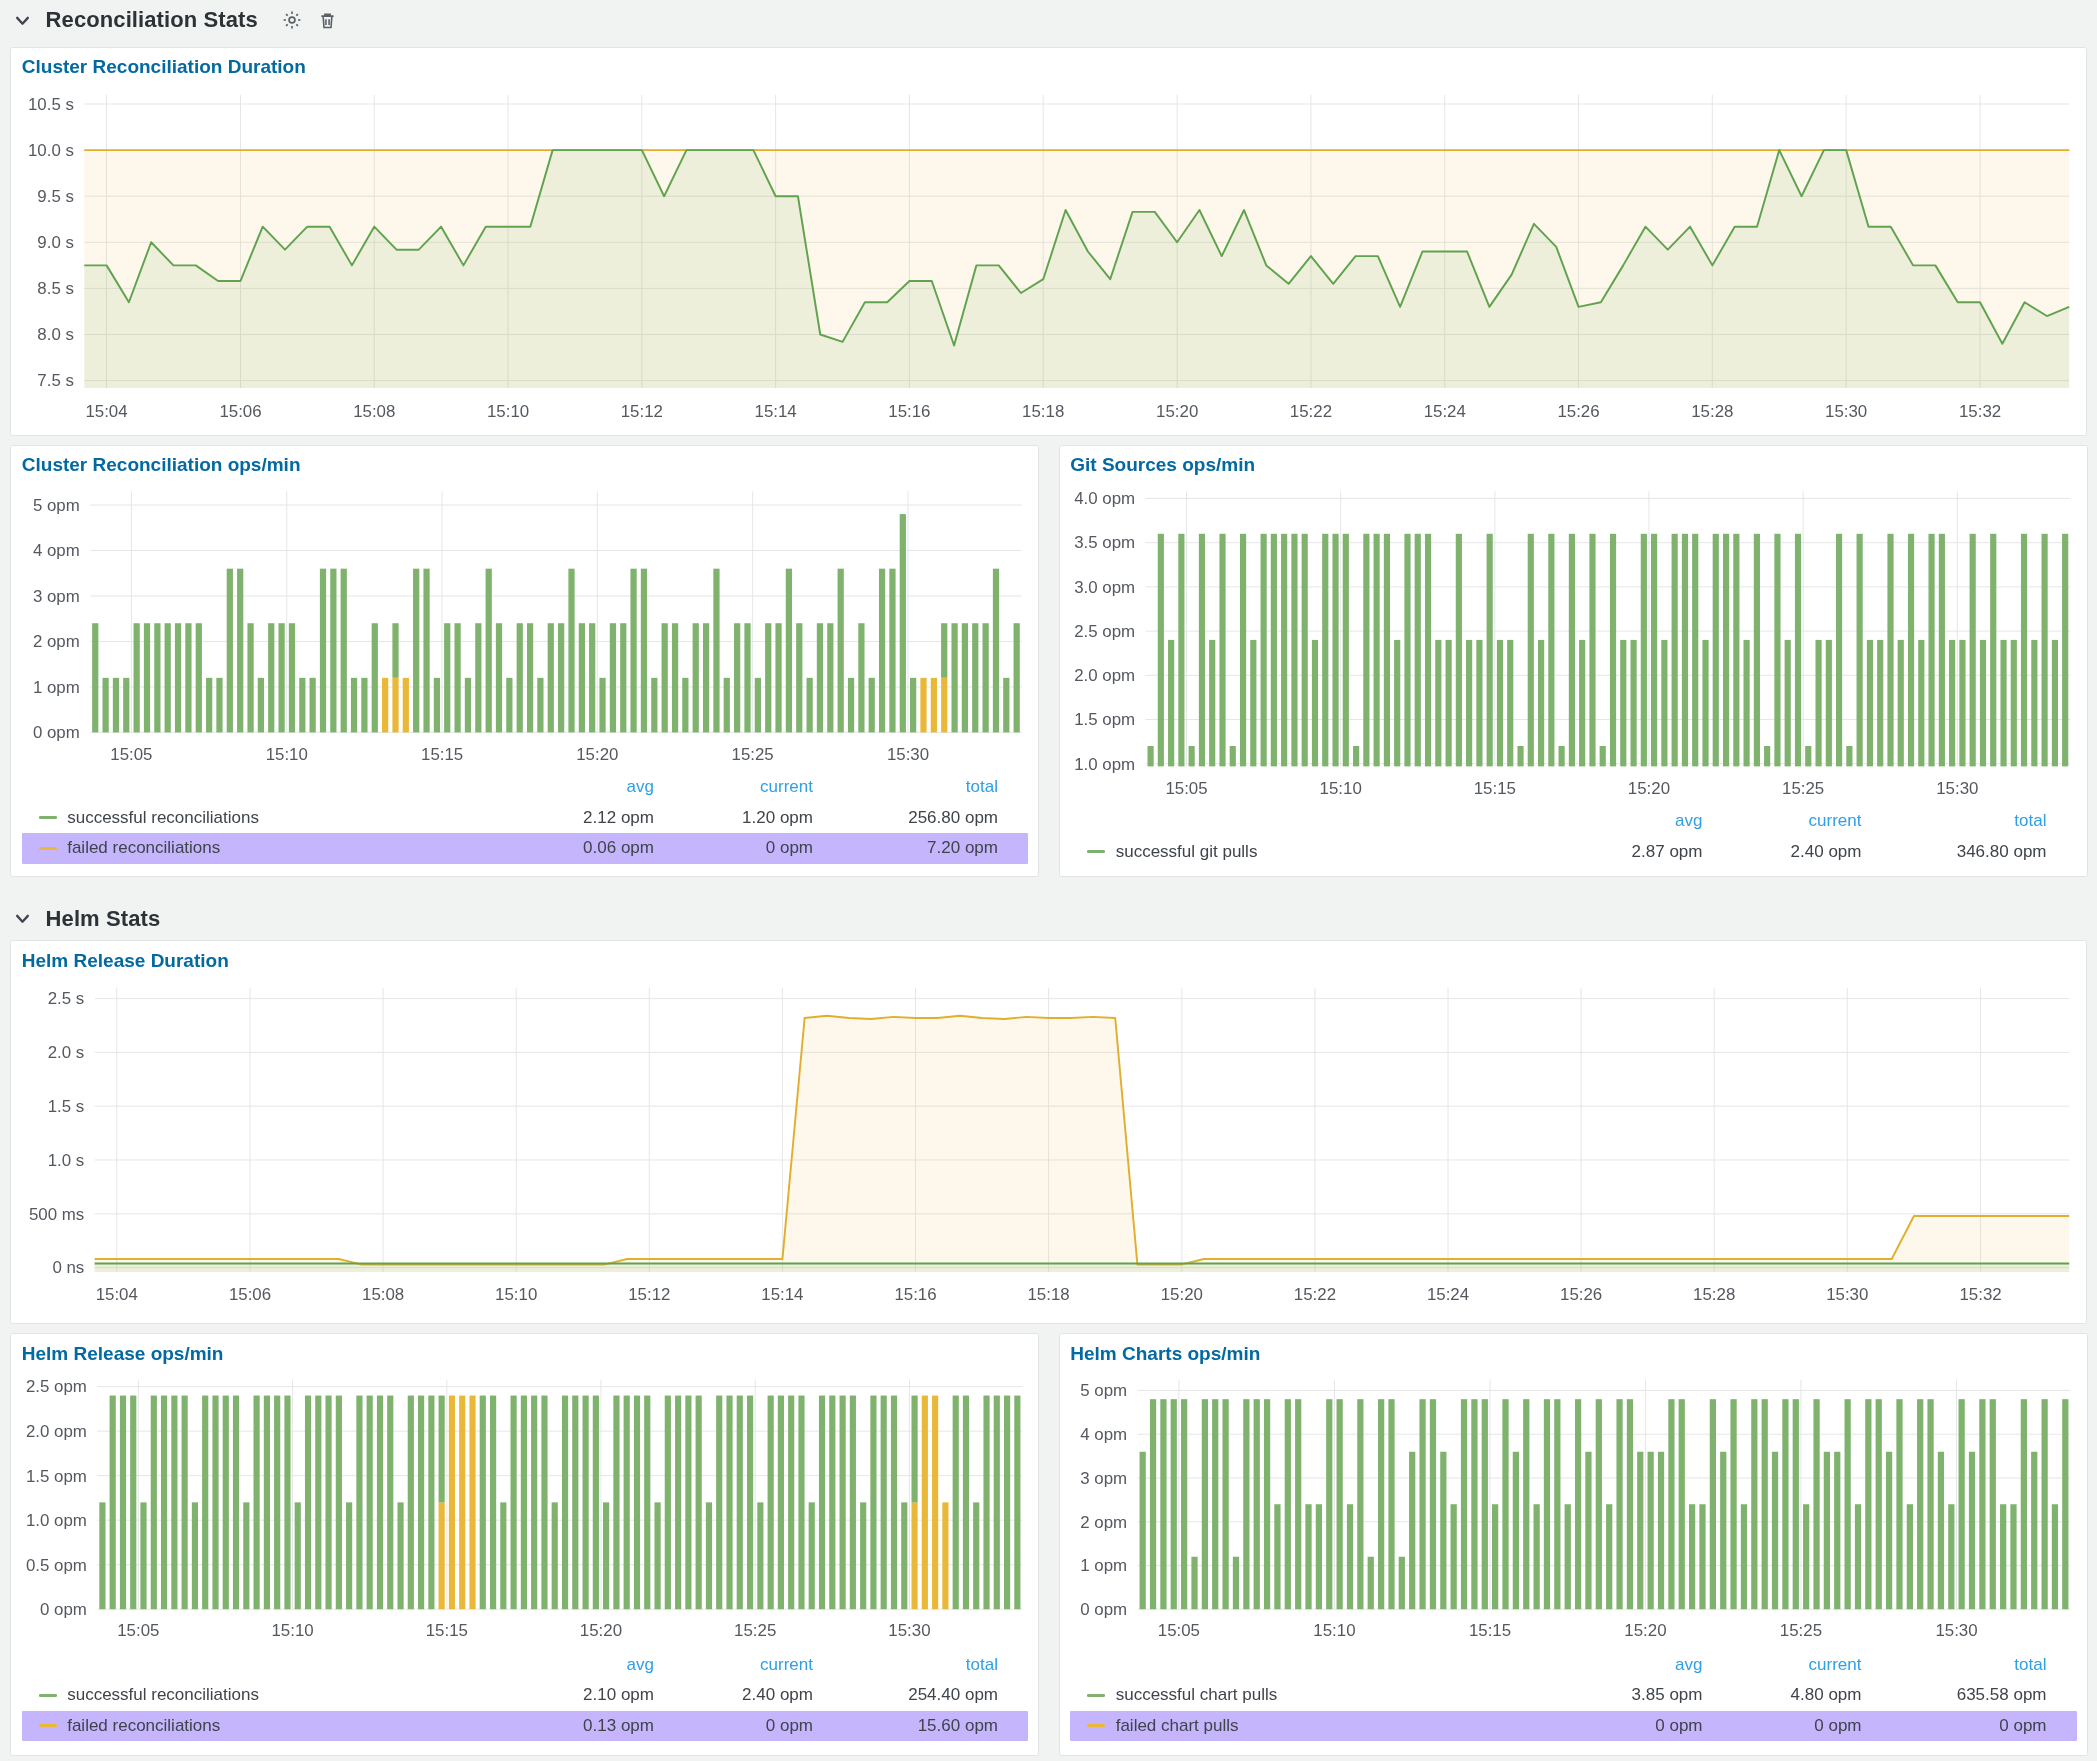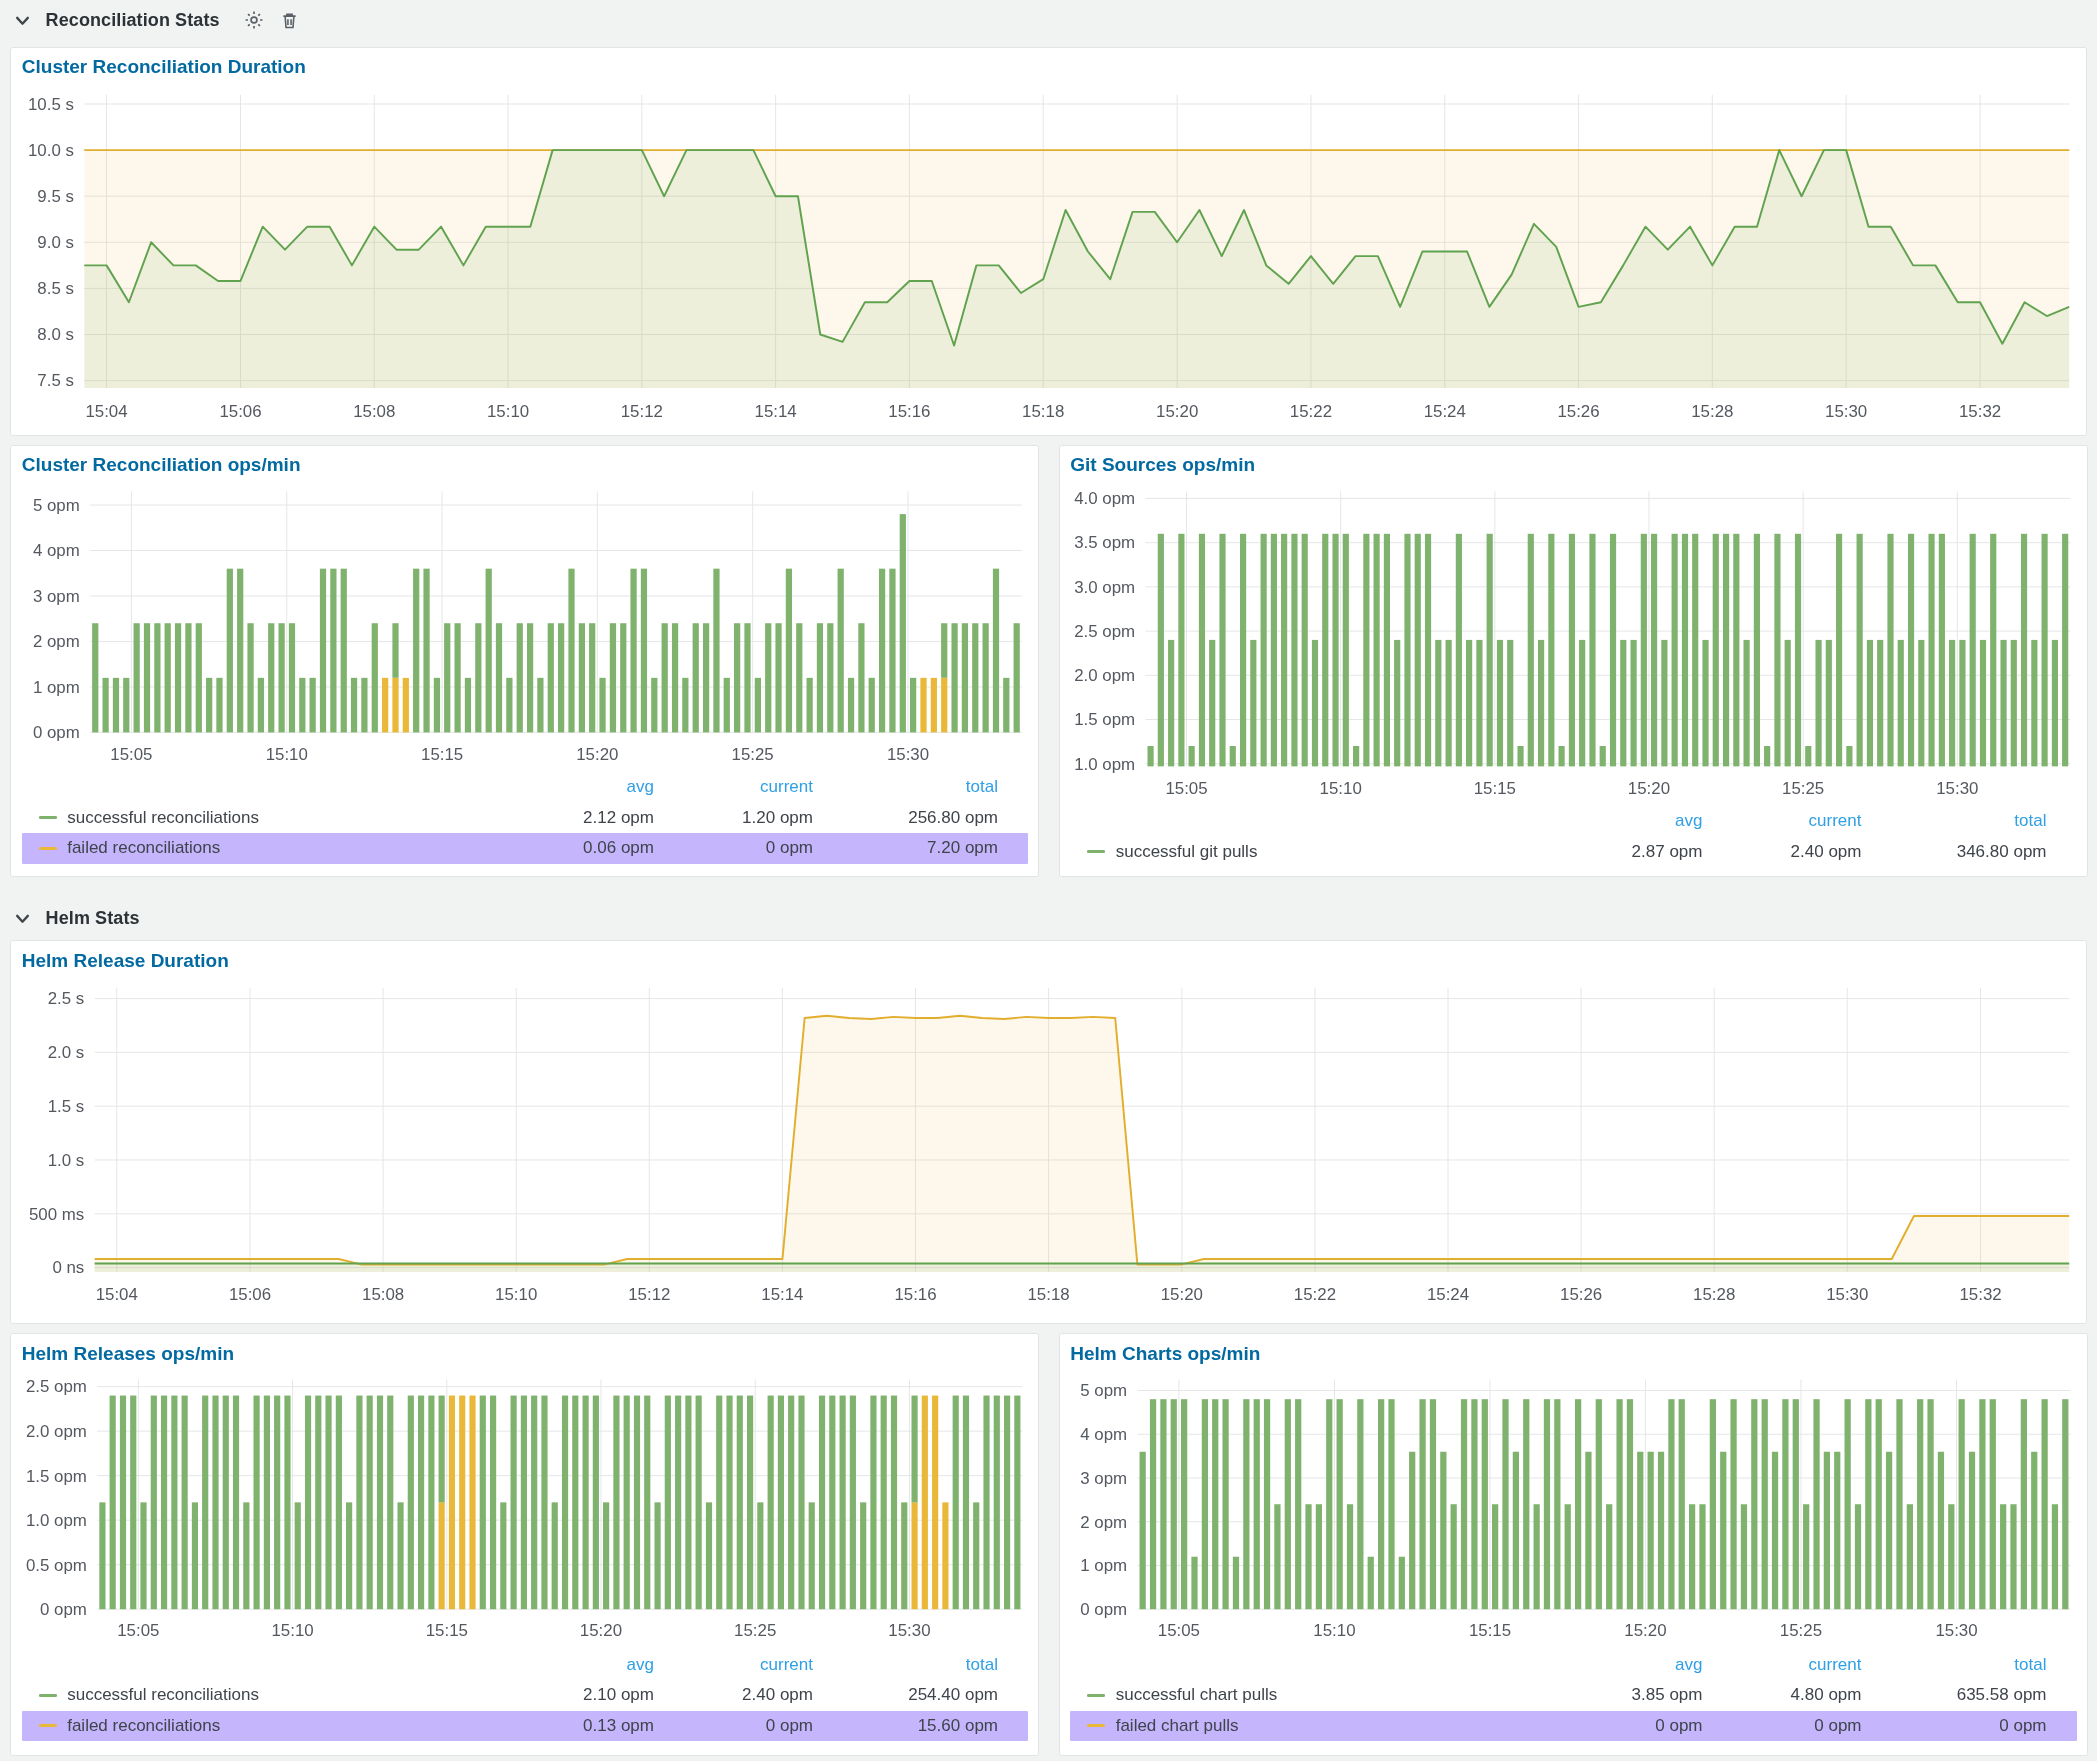--- a/index.html
+++ b/index.html
@@ -1,21 +1,21 @@
 <!DOCTYPE html>
 <html style="font-size:10.4px"><head>
 <meta charset="utf-8">
 <style>
   * { margin:0; padding:0; box-sizing:border-box; }
   html,body { width:2097px; background:#f1f2f2; font-family:"Liberation Sans", sans-serif; }
   .page { width:2097px; height:1761px; padding:0 10.4px; overflow:hidden; }
 
   .section-bar { height:40px; display:flex; align-items:center; gap:14.3px; padding-left:3.9px; cursor:pointer; }
   .section-bar.second { margin-top:27px; height:30px; }
-  .section-title { font-size:18px; font-weight:bold; color:#2c3235; letter-spacing:0.1px; }
+  .section-title { font-size:22px; font-weight:bold; color:#2c3235; letter-spacing:0.1px; }
   .sec-icon { display:flex; align-items:center; color:#5a6066; }
   .sec-icon svg { display:block; }
 
   .panel { background:#ffffff; border:0.6px solid #e2e3e4; border-radius:2.6px; padding:6.5px 10.4px 7.8px 10.4px; display:flex; flex-direction:column; }
   .panel.full { width:2077px; }
   .panel.half { width:1029px; }
   .row2 { display:flex; gap:19.5px; margin-top:9px; }
   .p1 { height:389px; margin-top:6.5px; }
   .row-a { height:432px; }
   .p4 { height:384px; margin-top:6.5px; }
@@ -460,21 +460,21 @@
         <text class="axis" x="3019.3244" y="500" text-anchor="middle">15:32</text>
         <polygon points="112.0,436.1 146.2,436.1 180.4,436.1 214.6,436.1 248.8,436.1 283.0,436.1 317.2,436.1 351.4,436.1 385.6,436.1 419.8,436.1 454.0,436.1 488.2,436.1 522.4,444.4 556.6,444.4 590.8,444.4 625.0,444.4 659.2,444.4 693.4,444.4 727.6,444.4 761.8,444.4 796.0,444.4 830.2,444.4 864.4,444.4 898.7,444.4 932.9,436.1 967.1,436.1 1001.3,436.1 1035.5,436.1 1069.7,436.1 1103.9,436.1 1138.1,436.1 1172.3,436.1 1206.5,64.5 1240.7,61.1 1274.9,64.5 1309.1,66.1 1343.3,62.8 1377.5,64.5 1411.7,64.5 1445.9,61.1 1480.1,64.5 1514.3,66.1 1548.5,62.8 1582.7,64.5 1616.9,64.5 1651.1,62.8 1685.3,64.5 1719.5,444.4 1753.7,444.4 1787.9,444.4 1822.1,436.1 1856.3,436.1 1890.5,436.1 1924.7,436.1 1958.9,436.1 1993.1,436.1 2027.3,436.1 2061.5,436.1 2095.7,436.1 2129.9,436.1 2164.1,436.1 2198.3,436.1 2232.5,436.1 2266.7,436.1 2300.9,436.1 2335.1,436.1 2369.3,436.1 2403.6,436.1 2437.8,436.1 2472.0,436.1 2506.2,436.1 2540.4,436.1 2574.6,436.1 2608.8,436.1 2643.0,436.1 2677.2,436.1 2711.4,436.1 2745.6,436.1 2779.8,436.1 2814.0,436.1 2848.2,436.1 2882.4,436.1 2916.6,369.7 2950.8,369.7 2985.0,369.7 3019.2,369.7 3053.4,369.7 3087.6,369.7 3121.8,369.7 3156.0,369.7 3156,456 112,456" fill="rgba(234,184,57,0.10)"></polygon>
         <polygon points="112.0,443.1 146.2,443.1 180.4,443.1 214.6,443.1 248.8,443.1 283.0,443.1 317.2,443.1 351.4,443.1 385.6,443.1 419.8,443.1 454.0,443.1 488.2,443.1 522.4,443.1 556.6,443.1 590.8,443.1 625.0,443.1 659.2,443.1 693.4,443.1 727.6,443.1 761.8,443.1 796.0,443.1 830.2,443.1 864.4,443.1 898.7,443.1 932.9,443.1 967.1,443.1 1001.3,443.1 1035.5,443.1 1069.7,443.1 1103.9,443.1 1138.1,443.1 1172.3,443.1 1206.5,443.1 1240.7,443.1 1274.9,443.1 1309.1,443.1 1343.3,443.1 1377.5,443.1 1411.7,443.1 1445.9,443.1 1480.1,443.1 1514.3,443.1 1548.5,443.1 1582.7,443.1 1616.9,443.1 1651.1,443.1 1685.3,443.1 1719.5,443.1 1753.7,443.1 1787.9,443.1 1822.1,443.1 1856.3,443.1 1890.5,443.1 1924.7,443.1 1958.9,443.1 1993.1,443.1 2027.3,443.1 2061.5,443.1 2095.7,443.1 2129.9,443.1 2164.1,443.1 2198.3,443.1 2232.5,443.1 2266.7,443.1 2300.9,443.1 2335.1,443.1 2369.3,443.1 2403.6,443.1 2437.8,443.1 2472.0,443.1 2506.2,443.1 2540.4,443.1 2574.6,443.1 2608.8,443.1 2643.0,443.1 2677.2,443.1 2711.4,443.1 2745.6,443.1 2779.8,443.1 2814.0,443.1 2848.2,443.1 2882.4,443.1 2916.6,443.1 2950.8,443.1 2985.0,443.1 3019.2,443.1 3053.4,443.1 3087.6,443.1 3121.8,443.1 3156.0,443.1 3156,456 112,456" fill="rgba(126,178,109,0.12)"></polygon>
         <polyline points="112.0,436.1 146.2,436.1 180.4,436.1 214.6,436.1 248.8,436.1 283.0,436.1 317.2,436.1 351.4,436.1 385.6,436.1 419.8,436.1 454.0,436.1 488.2,436.1 522.4,444.4 556.6,444.4 590.8,444.4 625.0,444.4 659.2,444.4 693.4,444.4 727.6,444.4 761.8,444.4 796.0,444.4 830.2,444.4 864.4,444.4 898.7,444.4 932.9,436.1 967.1,436.1 1001.3,436.1 1035.5,436.1 1069.7,436.1 1103.9,436.1 1138.1,436.1 1172.3,436.1 1206.5,64.5 1240.7,61.1 1274.9,64.5 1309.1,66.1 1343.3,62.8 1377.5,64.5 1411.7,64.5 1445.9,61.1 1480.1,64.5 1514.3,66.1 1548.5,62.8 1582.7,64.5 1616.9,64.5 1651.1,62.8 1685.3,64.5 1719.5,444.4 1753.7,444.4 1787.9,444.4 1822.1,436.1 1856.3,436.1 1890.5,436.1 1924.7,436.1 1958.9,436.1 1993.1,436.1 2027.3,436.1 2061.5,436.1 2095.7,436.1 2129.9,436.1 2164.1,436.1 2198.3,436.1 2232.5,436.1 2266.7,436.1 2300.9,436.1 2335.1,436.1 2369.3,436.1 2403.6,436.1 2437.8,436.1 2472.0,436.1 2506.2,436.1 2540.4,436.1 2574.6,436.1 2608.8,436.1 2643.0,436.1 2677.2,436.1 2711.4,436.1 2745.6,436.1 2779.8,436.1 2814.0,436.1 2848.2,436.1 2882.4,436.1 2916.6,369.7 2950.8,369.7 2985.0,369.7 3019.2,369.7 3053.4,369.7 3087.6,369.7 3121.8,369.7 3156.0,369.7" fill="none" stroke="#e2ae2e" stroke-width="3" stroke-linejoin="round"></polyline>
         <polyline points="112.0,443.1 146.2,443.1 180.4,443.1 214.6,443.1 248.8,443.1 283.0,443.1 317.2,443.1 351.4,443.1 385.6,443.1 419.8,443.1 454.0,443.1 488.2,443.1 522.4,443.1 556.6,443.1 590.8,443.1 625.0,443.1 659.2,443.1 693.4,443.1 727.6,443.1 761.8,443.1 796.0,443.1 830.2,443.1 864.4,443.1 898.7,443.1 932.9,443.1 967.1,443.1 1001.3,443.1 1035.5,443.1 1069.7,443.1 1103.9,443.1 1138.1,443.1 1172.3,443.1 1206.5,443.1 1240.7,443.1 1274.9,443.1 1309.1,443.1 1343.3,443.1 1377.5,443.1 1411.7,443.1 1445.9,443.1 1480.1,443.1 1514.3,443.1 1548.5,443.1 1582.7,443.1 1616.9,443.1 1651.1,443.1 1685.3,443.1 1719.5,443.1 1753.7,443.1 1787.9,443.1 1822.1,443.1 1856.3,443.1 1890.5,443.1 1924.7,443.1 1958.9,443.1 1993.1,443.1 2027.3,443.1 2061.5,443.1 2095.7,443.1 2129.9,443.1 2164.1,443.1 2198.3,443.1 2232.5,443.1 2266.7,443.1 2300.9,443.1 2335.1,443.1 2369.3,443.1 2403.6,443.1 2437.8,443.1 2472.0,443.1 2506.2,443.1 2540.4,443.1 2574.6,443.1 2608.8,443.1 2643.0,443.1 2677.2,443.1 2711.4,443.1 2745.6,443.1 2779.8,443.1 2814.0,443.1 2848.2,443.1 2882.4,443.1 2916.6,443.1 2950.8,443.1 2985.0,443.1 3019.2,443.1 3053.4,443.1 3087.6,443.1 3121.8,443.1 3156.0,443.1" fill="none" stroke="#61a24f" stroke-width="3" stroke-linejoin="round"></polyline>
       </svg>
   </div>
 
   <div class="row2 row-b">
     <div class="panel half">
-      <div class="panel-title">Helm Releases ops/min</div>
+      <div class="panel-title">Helm Release ops/min</div>
       <svg class="chart" width="1007" height="278" viewBox="0 0 1552 428">
           <line x1="116" y1="370" x2="1542" y2="370" stroke="#e4e5e7" stroke-width="1.5"></line>
           <text class="axis" x="100" y="379" text-anchor="end">0 opm</text>
           <line x1="116" y1="301.3953488372093" x2="1542" y2="301.3953488372093" stroke="#e4e5e7" stroke-width="1.5"></line>
           <text class="axis" x="100" y="310.3953488372093" text-anchor="end">0.5 opm</text>
           <line x1="116" y1="232.7906976744186" x2="1542" y2="232.7906976744186" stroke="#e4e5e7" stroke-width="1.5"></line>
           <text class="axis" x="100" y="241.7906976744186" text-anchor="end">1.0 opm</text>
           <line x1="116" y1="164.1860465116279" x2="1542" y2="164.1860465116279" stroke="#e4e5e7" stroke-width="1.5"></line>
           <text class="axis" x="100" y="173.1860465116279" text-anchor="end">1.5 opm</text>
           <line x1="116" y1="95.58139534883723" x2="1542" y2="95.58139534883723" stroke="#e4e5e7" stroke-width="1.5"></line>

